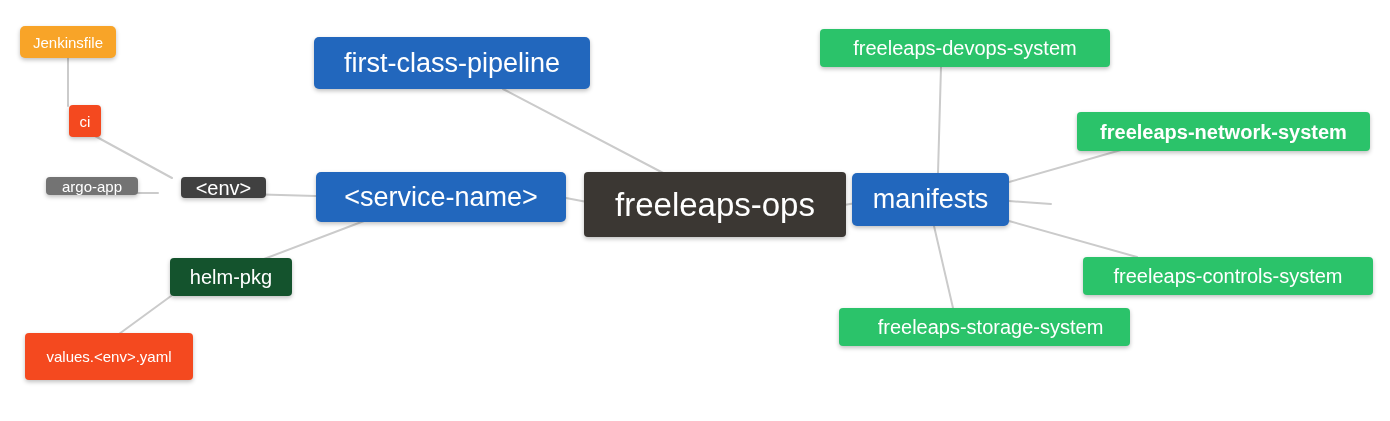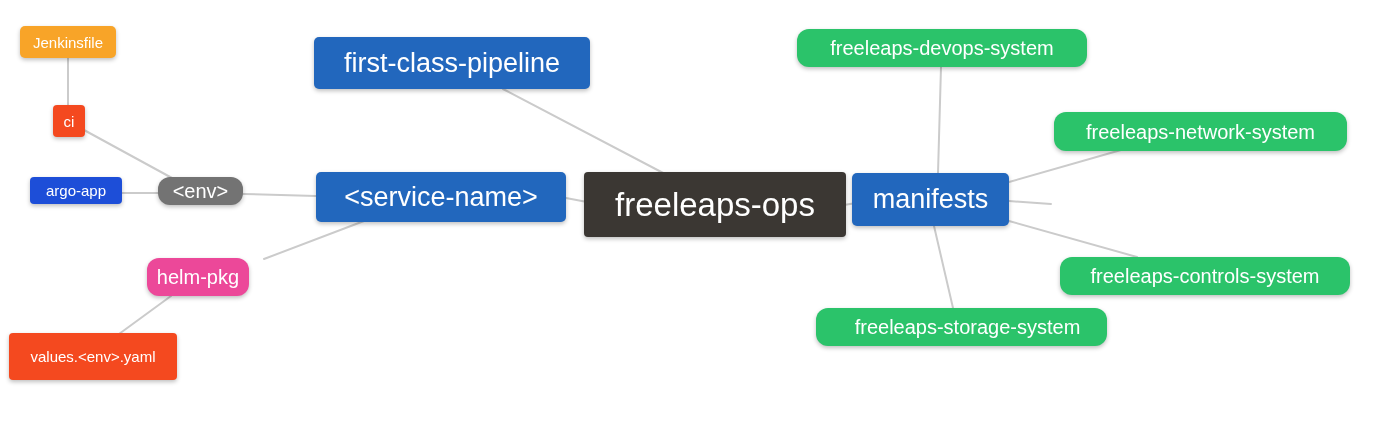--- a/index.html
+++ b/index.html
@@ -35,23 +35,23 @@
     box-sizing: border-box;
     color: #ffffff;
     border-radius: 5px;
     box-shadow: 0 2px 4px rgba(0,0,0,0.25);
     white-space: nowrap;
     cursor: default;
     line-height: 1;
   }
   .node.root   { background: #3b3733; border-radius: 4px; }
   .node.blue   { background: #2267bd; }
-  .node.green  { background: #2bc36a; border-radius: 12px; }
+  .node.green  { background: #2bc36a; border-radius: 4px; margin-left: 23px; }
   .node.orange { background: #f8a428; border-radius: 5px; }
-  .node.red    { background: #f4491f; border-radius: 4px; }
+  .node.red    { background: #f4491f; border-radius: 4px; margin-left: 16px; }
 </style>
 </head>
 <body>
 
 <div class="canvas">
 
   <svg class="edges" width="1390" height="421" viewBox="0 0 1390 421">
     <line x1="68" y1="58" x2="68" y2="106"></line>
     <line x1="84" y1="130" x2="172" y2="178"></line>
     <line x1="122" y1="193" x2="158" y2="193"></line>
@@ -65,38 +65,38 @@
     <line x1="1009" y1="182" x2="1121" y2="150"></line>
     <line x1="1009" y1="201" x2="1051" y2="204"></line>
     <line x1="1009" y1="221" x2="1137" y2="257"></line>
     <line x1="934" y1="226" x2="953" y2="308"></line>
   </svg>
 
   <div class="node orange" style="left: 20px; top: 26px; width: 96px; height: 32px; font-size: 15px; background: rgb(248, 164, 40);">Jenkinsfile</div>
 
   <div class="node red" style="left: 53px; top: 105px; width: 32px; height: 32px; font-size: 15px; background: rgb(244, 73, 31);">ci</div>
 
-  <div class="node red" style="left: 30px; top: 177px; width: 92px; height: 27px; font-size: 15px; background: #1d4ed8;">argo-app</div>
+  <div class="node red" style="left: 30px; top: 177px; width: 92px; height: 18px; font-size: 15px; background: #737373;">argo-app</div>
 
-  <div class="node green" style="left: 158px; top: 177px; width: 85px; height: 28px; font-size: 20px; background: #737373;">&lt;env&gt;</div>
+  <div class="node green" style="left: 158px; top: 177px; width: 85px; height: 21px; font-size: 20px; background: #404040;">&lt;env&gt;</div>
 
   <div class="node blue" style="left: 314px; top: 37px; width: 276px; height: 52px; font-size: 27px; background: rgb(34, 103, 189);">first-class-pipeline</div>
 
   <div class="node blue" style="left: 316px; top: 172px; width: 250px; height: 50px; font-size: 27px; background: rgb(34, 103, 189);">&lt;service-name&gt;</div>
 
   <div class="node root" style="left: 584px; top: 172px; width: 262px; height: 65px; font-size: 33px; background: rgb(59, 55, 51);">freeleaps-ops</div>
 
   <div class="node blue" style="left: 852px; top: 173px; width: 157px; height: 53px; font-size: 27px; background: rgb(34, 103, 189);">manifests</div>
 
   <div class="node green" style="left: 797px; top: 29px; width: 290px; height: 38px; font-size: 20px; background: rgb(43, 195, 106);">freeleaps-devops-system</div>
 
-  <div class="node green" style="left: 1054px; top: 112px; width: 293px; height: 39px; font-size: 20px; background: rgb(43, 195, 106);">freeleaps-network-system</div>
+  <div class="node green" style="left: 1054px; top: 112px; width: 293px; height: 39px; font-size: 20px; background: rgb(43, 195, 106); font-weight: bold;">freeleaps-network-system</div>
 
 
   <div class="node green" style="left: 1060px; top: 257px; width: 290px; height: 38px; font-size: 20px; background: rgb(43, 195, 106);">freeleaps-controls-system</div>
 
   <div class="node green" style="left: 816px; top: 308px; width: 291px; height: 38px; font-size: 20px; background: rgb(43, 195, 106); padding-left: 12px;">freeleaps-storage-system</div>
 
-  <div class="node green" style="left: 147px; top: 258px; width: 102px; height: 38px; font-size: 20px; background: #ec4899;">helm-pkg</div>
+  <div class="node green" style="left: 147px; top: 258px; width: 122px; height: 38px; font-size: 20px; background: #14532d;">helm-pkg</div>
 
   <div class="node red" style="left: 9px; top: 333px; width: 168px; height: 47px; font-size: 15px; background: rgb(244, 73, 31);">values.&lt;env&gt;.yaml</div>
 
 </div>
 
 </body></html>

